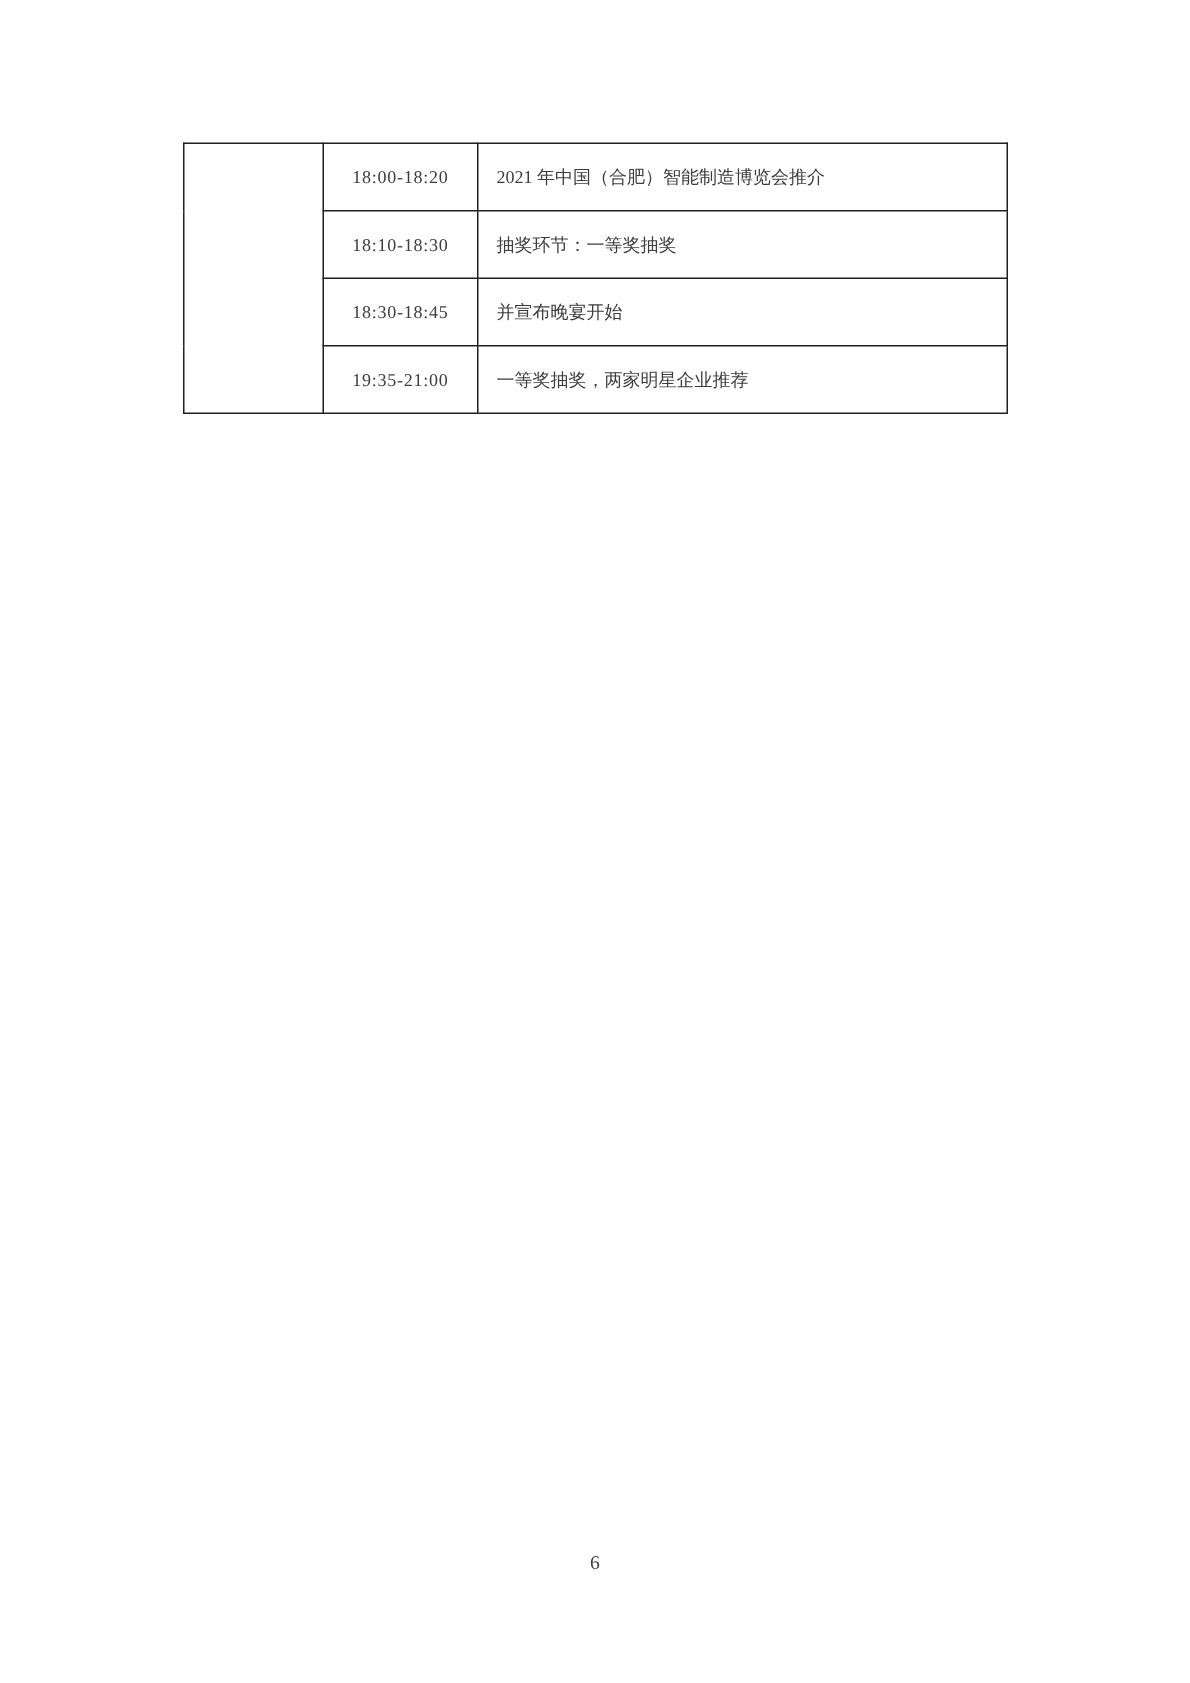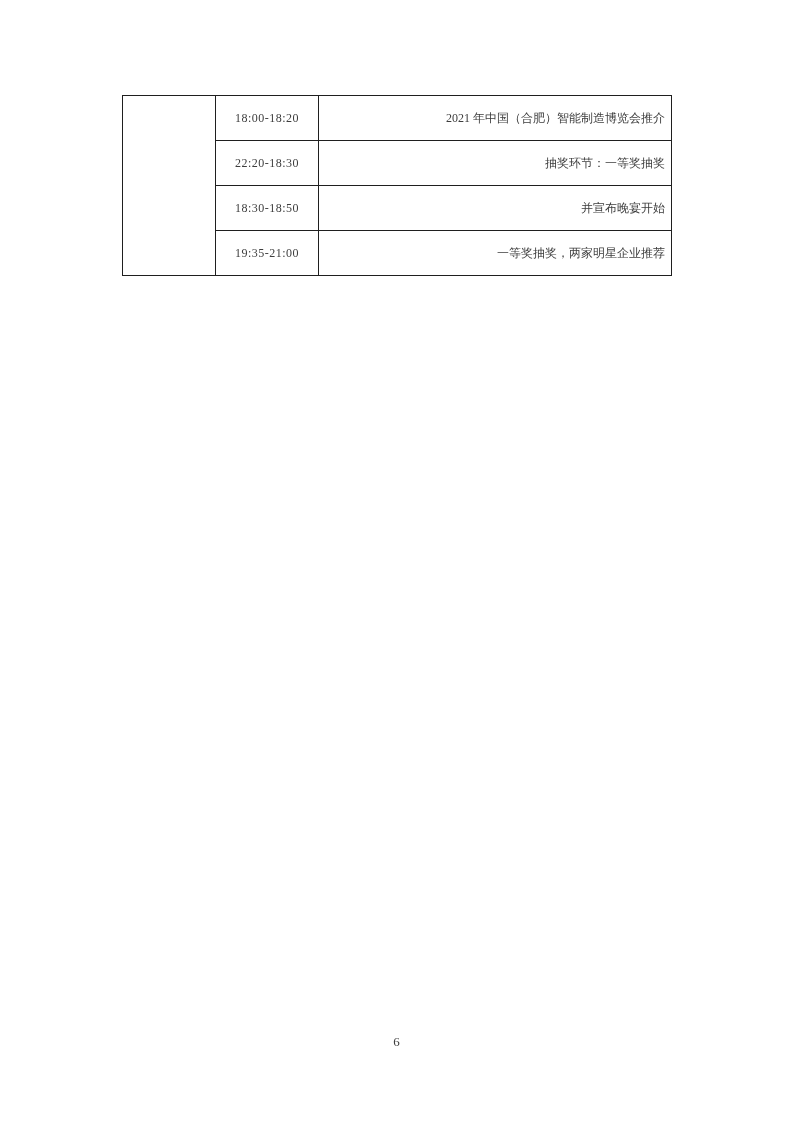--- a/index.html
+++ b/index.html
@@ -40,21 +40,22 @@
   td.cell-category {
     background: #ffffff;
   }
 
   td.cell-time {
     text-align: center;
     letter-spacing: 0.5px;
   }
 
   td.cell-activity {
-    text-align: right;
+    text-align: left;
+    padding-left: 12px;
     padding-right: 6px;
   }
 
   .page-number {
     position: absolute;
     top: 1034px;
     left: 0;
     width: 100%;
     text-align: center;
     font-size: 13px;
@@ -73,25 +74,25 @@
       <col style="width:103px">
       <col style="width:353px">
     </colgroup>
     <tbody>
       <tr>
         <td class="cell-category" rowspan="4"></td>
         <td class="cell-time">18:00-18:20</td>
         <td class="cell-activity">2021 年中国（合肥）智能制造博览会推介</td>
       </tr>
       <tr>
-        <td class="cell-time">22:20-18:30</td>
+        <td class="cell-time">18:10-18:30</td>
         <td class="cell-activity">抽奖环节：一等奖抽奖</td>
       </tr>
       <tr>
-        <td class="cell-time">18:30-18:50</td>
+        <td class="cell-time">18:30-18:45</td>
         <td class="cell-activity">并宣布晚宴开始</td>
       </tr>
       <tr>
         <td class="cell-time">19:35-21:00</td>
         <td class="cell-activity">一等奖抽奖，两家明星企业推荐</td>
       </tr>
     </tbody>
   </table>
 
   <div class="page-number">6</div>

